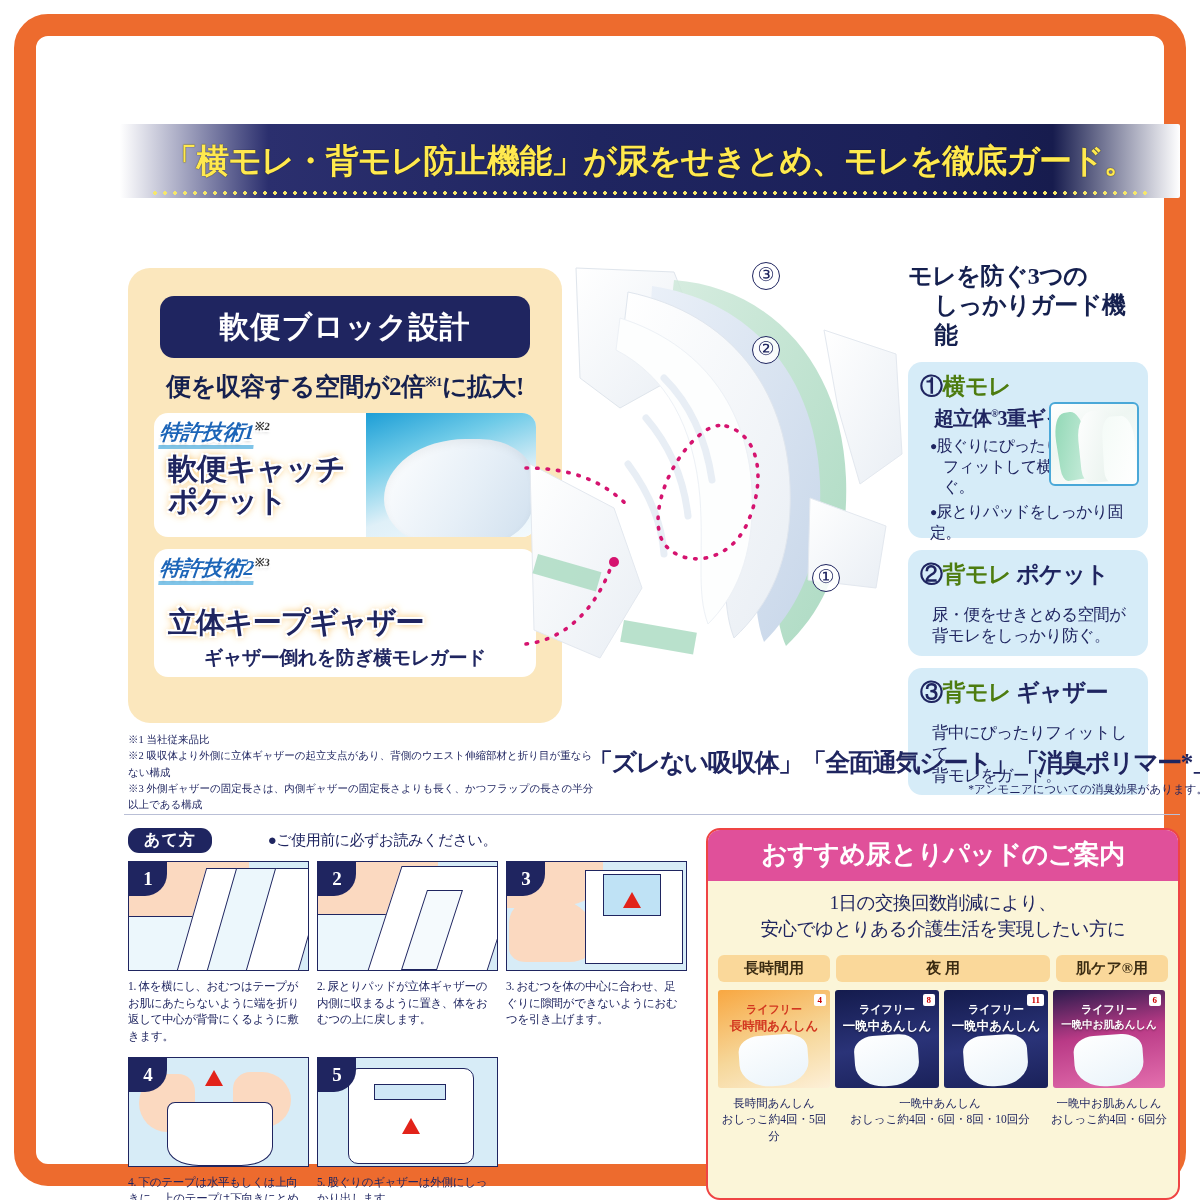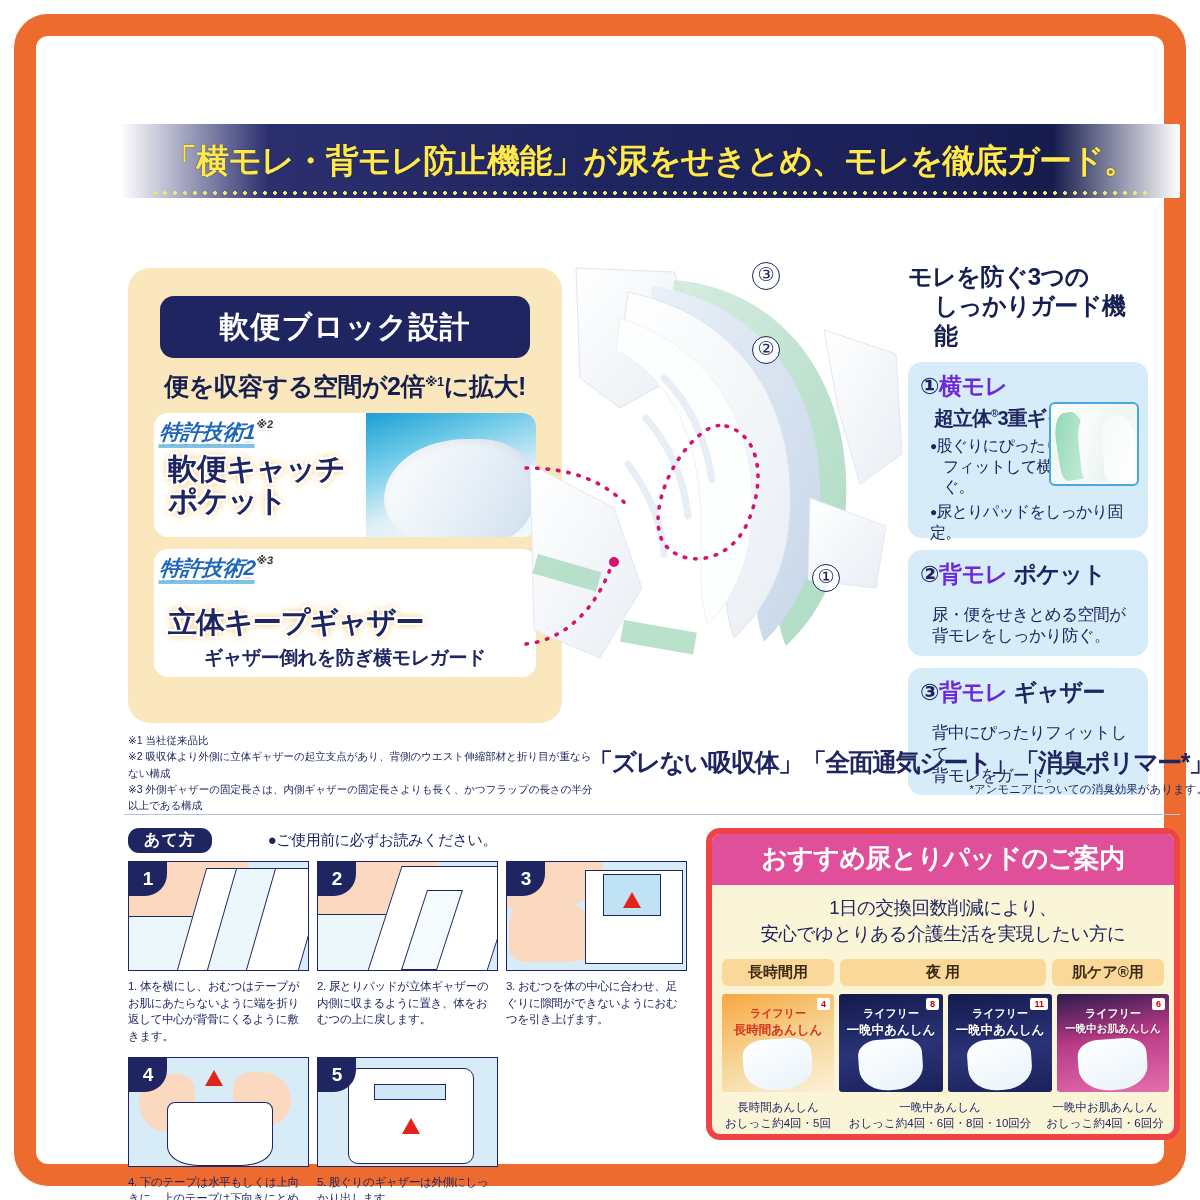--- a/index.html
+++ b/index.html
@@ -11,21 +11,21 @@
   .page{position:relative;width:1200px;height:1200px;background:#ffffff;}
 
   
   .frame{
     position:absolute;left:14px;top:14px;right:14px;bottom:14px;
     border:22px solid #ed6b2e;border-radius:34px;background:#ffffff;
     box-sizing:border-box;
   }
   .inner{
     position:absolute;left:36px;top:36px;right:36px;bottom:36px;
-    background:#ffffff;border-radius:16px;box-sizing:border-box;
+    background:#ffffff;border-radius:16px;box-sizing:border-box;font-family:Liberation Serif, serif;
   }
 
   
   .banner{
     position:absolute;left:48px;top:52px;width:1060px;height:74px;
     background:linear-gradient(90deg,#ffffff 0%,#2b2f6e 14%,#1f2560 45%,#1b2058 75%,#171c4e 88%,#ffffff 100%);
     border-radius:2px;
     display:flex;align-items:center;justify-content:center;
   }
   .banner-txt{
@@ -100,21 +100,21 @@
   .rc-title{
     color:#15204f;font-size:24px;font-weight:bold;line-height:1.22;letter-spacing:-0.5px;
   }
   .rc-title .l2{display:block;padding-left:26px;}
   .feature{
     margin-top:12px;background:#d6ecf8;border-radius:14px;padding:9px 12px;position:relative;
     box-sizing:border-box;
   }
   .f-head{font-size:23px;font-weight:bold;color:#1f2560;letter-spacing:-0.5px;white-space:nowrap;}
   .f-head .num{color:#1f2560;}
-  .f-head .pink{color:#6d28d9;text-align:center;}
+  .f-head .pink{color:#4d7c0f;text-align:center;}
   .f-sub{
     margin-top:3px;font-size:20px;font-weight:bold;color:#1f2560;letter-spacing:-1px;
   }
   .f-sub sup{font-size:10px;vertical-align:super;}
   .f-li{font-size:16px;color:#1f2560;line-height:1.3;margin-top:4px;letter-spacing:-0.8px;}
   .f-li .bul{font-size:12px;vertical-align:1px;}
   .f-li .ind{display:block;padding-left:13px;}
   .f-body{font-size:16.5px;color:#1f2560;line-height:1.3;margin-top:14px;letter-spacing:-0.6px;}
   .f-thumb{
     position:absolute;right:9px;top:40px;width:86px;height:80px;border:2px solid #4aa8d8;
@@ -168,22 +168,22 @@
   .pad{position:absolute;background:#ecf7fc;border:1.4px solid #1f2560;}
   .padw{position:absolute;background:#ffffff;border:1.4px solid #1f2560;}
   .stepcaps{display:flex;gap:8px;margin-top:7px;}
   .stepcap{width:181px;font-size:11.5px;color:#1f2560;line-height:1.45;letter-spacing:-0.3px;}
   .steps2{display:flex;gap:8px;margin-top:12px;}
   .arrow-up{position:absolute;width:0;height:0;border-left:9px solid transparent;
     border-right:9px solid transparent;border-bottom:16px solid #e2231a;z-index:5;}
 
   
   .pinkpanel{
-    position:absolute;left:634px;top:756px;width:474px;height:312px;
-    background:#fbf5d8;border:6px solid #ef4444;border-radius:14px;box-sizing:border-box;
+    position:absolute;left:634px;top:756px;width:474px;height:372px;
+    background:#fbf5d8;border:2px solid #ef4444;border-radius:14px;box-sizing:border-box;
     overflow:hidden;
   }
   .pp-head{
     background:#e0509a;color:#fff;text-align:center;font-size:26px;font-weight:bold;
     padding:7px 0 9px 0;letter-spacing:-0.5px;
   }
   .pp-sub{
     text-align:center;color:#1f2560;font-size:18.5px;line-height:1.4;margin-top:10px;letter-spacing:-0.5px;
   }
   .cats{display:flex;margin-top:12px;padding:0 10px;gap:6px;}

